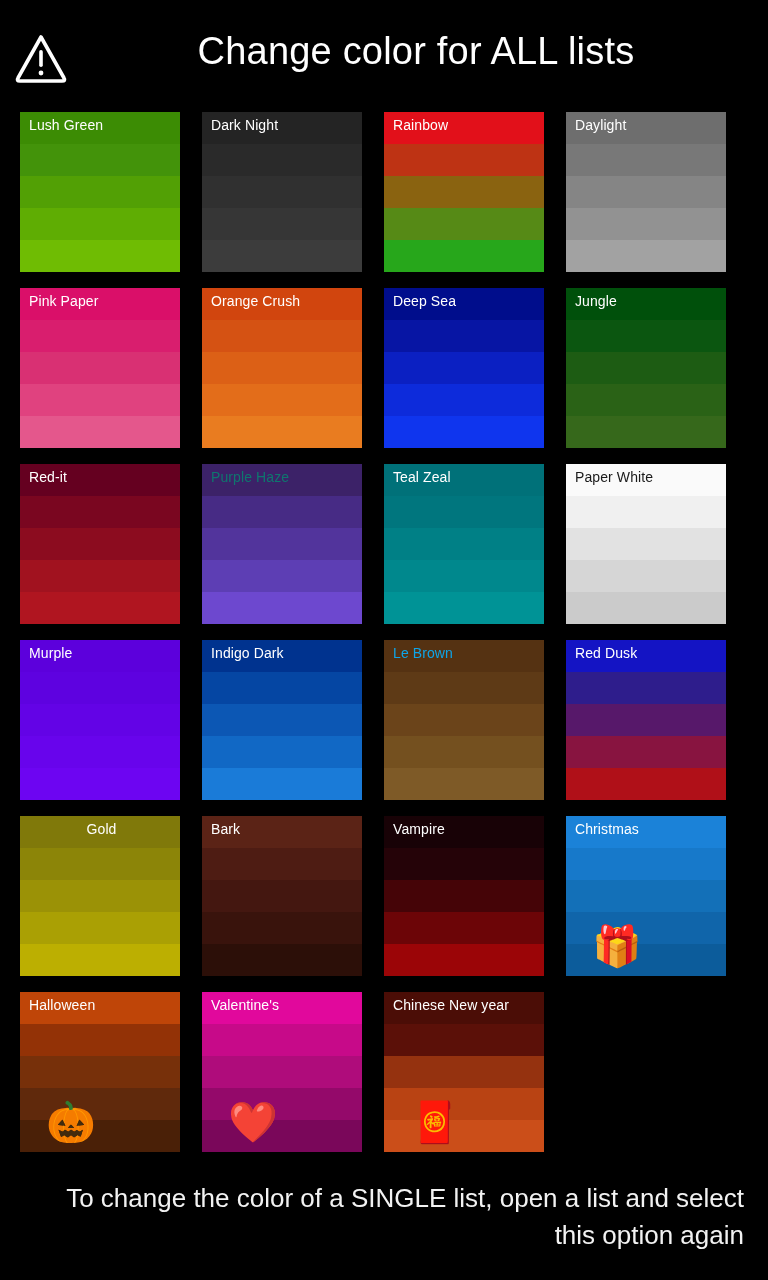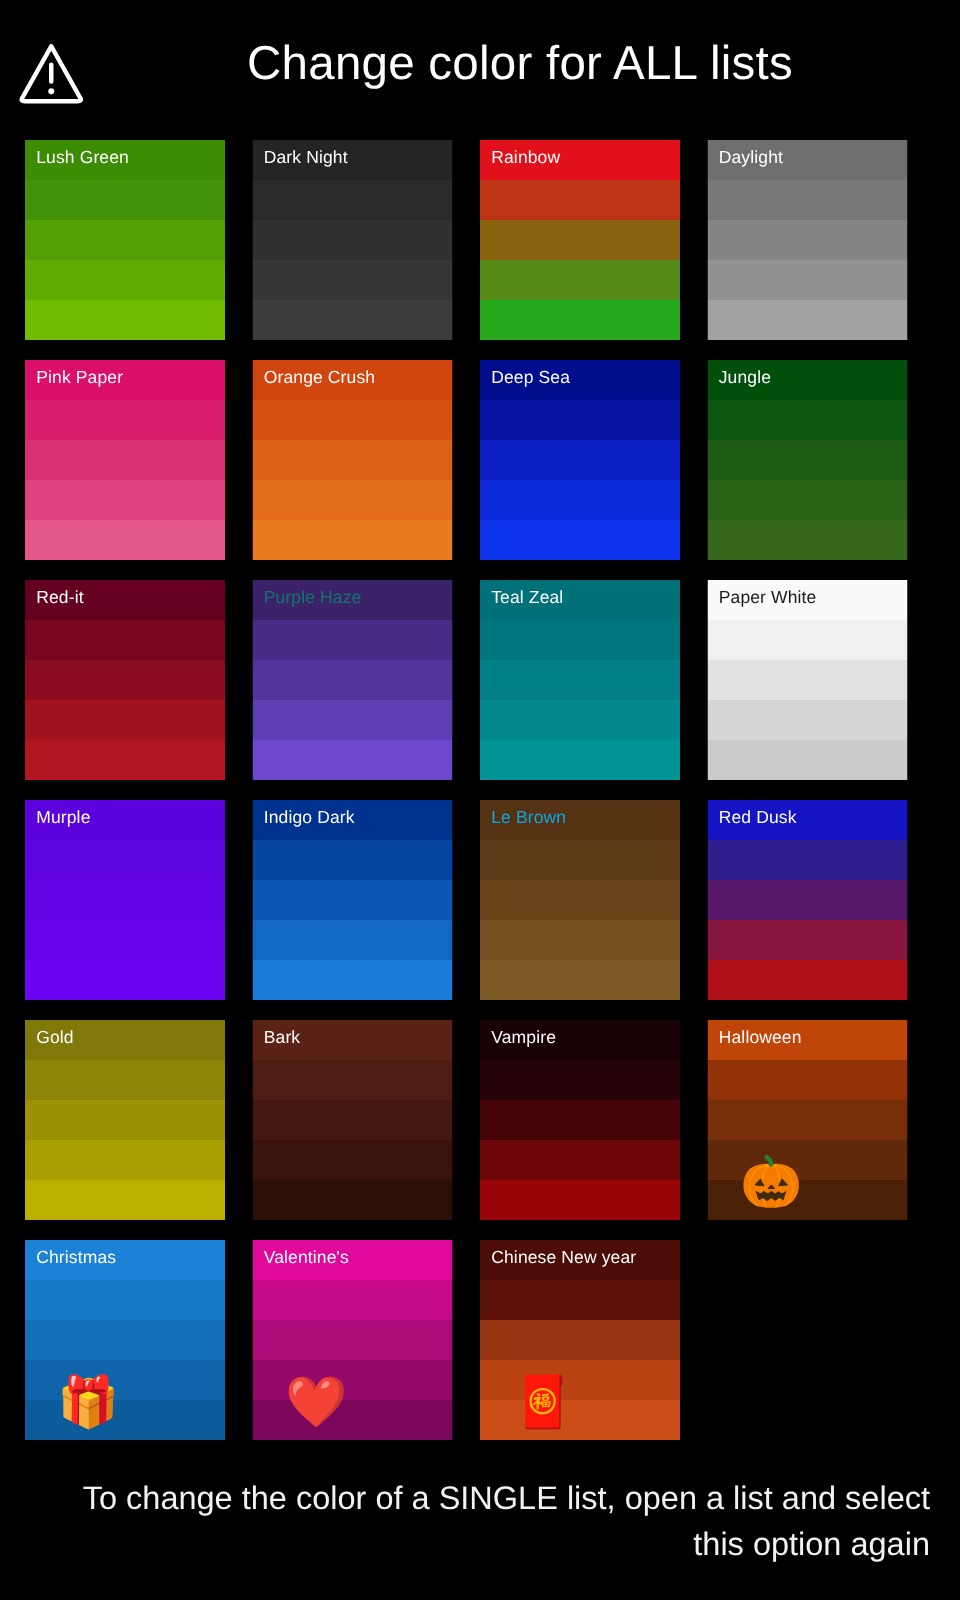--- a/index.html
+++ b/index.html
@@ -295,21 +295,21 @@
         <div class="swatch-label" style="color: rgb(255, 255, 255);">Red Dusk</div>
       </div>
       <div class="swatch">
         <div class="bands">
           <div class="band" style="background: rgb(128, 121, 10);"></div>
           <div class="band" style="background: rgb(140, 133, 8);"></div>
           <div class="band" style="background: rgb(155, 146, 6);"></div>
           <div class="band" style="background: rgb(170, 160, 4);"></div>
           <div class="band" style="background: rgb(188, 175, 1);"></div>
         </div>
-        <div class="swatch-label" style="color: rgb(255, 255, 255);">Gold</div>
+        <div class="swatch-label" style="color: rgb(255, 255, 255); text-align: center;">Gold</div>
       </div>
       <div class="swatch">
         <div class="bands">
           <div class="band" style="background: rgb(91, 35, 22);"></div>
           <div class="band" style="background: rgb(78, 28, 19);"></div>
           <div class="band" style="background: rgb(68, 23, 16);"></div>
           <div class="band" style="background: rgb(57, 19, 12);"></div>
           <div class="band" style="background: rgb(44, 15, 8);"></div>
         </div>
         <div class="swatch-label" style="color: rgb(255, 255, 255);">Bark</div>
@@ -319,42 +319,42 @@
           <div class="band" style="background: rgb(24, 2, 6);"></div>
           <div class="band" style="background: rgb(37, 3, 8);"></div>
           <div class="band" style="background: rgb(69, 4, 7);"></div>
           <div class="band" style="background: rgb(108, 5, 7);"></div>
           <div class="band" style="background: rgb(155, 5, 7);"></div>
         </div>
         <div class="swatch-label" style="color: rgb(255, 255, 255);">Vampire</div>
       </div>
       <div class="swatch">
         <div class="bands">
+          <div class="band" style="background: rgb(27, 130, 216);"></div>
+          <div class="band" style="background: rgb(23, 121, 202);"></div>
+          <div class="band" style="background: rgb(19, 112, 184);"></div>
+          <div class="band" style="background: rgb(16, 101, 170);"></div>
+          <div class="band" style="background: rgb(12, 92, 155);"></div>
+        </div>
+        <div class="swatch-label" style="color: rgb(255, 255, 255);">Christmas</div>
+        <div class="swatch-emoji">🎁</div>
+      </div>
+      <div class="swatch">
+        <div class="bands">
           <div class="band" style="background: rgb(191, 69, 8);"></div>
           <div class="band" style="background: rgb(147, 50, 6);"></div>
           <div class="band" style="background: rgb(119, 48, 10);"></div>
           <div class="band" style="background: rgb(96, 41, 12);"></div>
           <div class="band" style="background: rgb(74, 32, 7);"></div>
         </div>
         <div class="swatch-label" style="color: rgb(255, 255, 255);">Halloween</div>
         <div class="swatch-emoji">🎃</div>
       </div>
       <div class="swatch">
         <div class="bands">
-          <div class="band" style="background: rgb(27, 130, 216);"></div>
-          <div class="band" style="background: rgb(23, 121, 202);"></div>
-          <div class="band" style="background: rgb(19, 112, 184);"></div>
-          <div class="band" style="background: rgb(16, 101, 170);"></div>
-          <div class="band" style="background: rgb(12, 92, 155);"></div>
-        </div>
-        <div class="swatch-label" style="color: rgb(255, 255, 255);">Christmas</div>
-        <div class="swatch-emoji">🎁</div>
-      </div>
-      <div class="swatch">
-        <div class="bands">
           <div class="band" style="background: rgb(225, 8, 156);"></div>
           <div class="band" style="background: rgb(199, 10, 137);"></div>
           <div class="band" style="background: rgb(175, 12, 123);"></div>
           <div class="band" style="background: rgb(148, 9, 106);"></div>
           <div class="band" style="background: rgb(122, 7, 90);"></div>
         </div>
         <div class="swatch-label" style="color: rgb(255, 255, 255);">Valentine's</div>
         <div class="swatch-emoji">❤️</div>
       </div>
       <div class="swatch">

